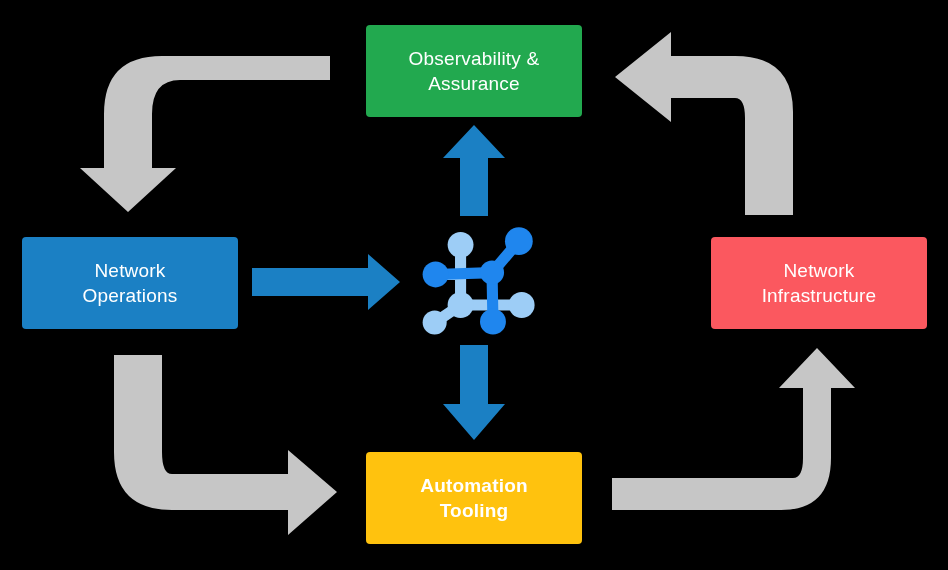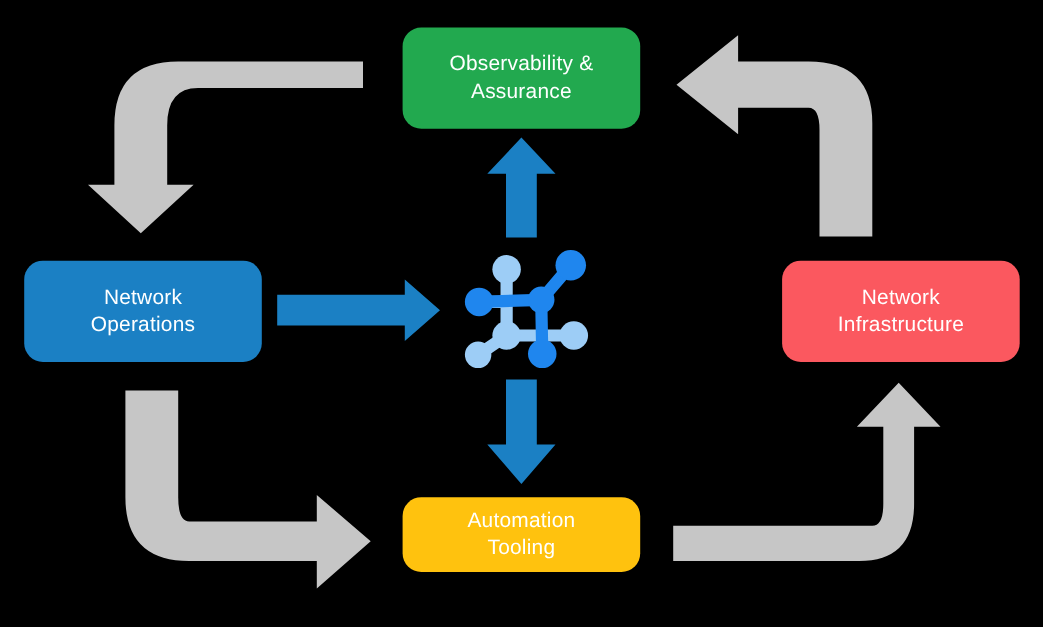--- a/index.html
+++ b/index.html
@@ -10,21 +10,21 @@
   #canvas {
     position: relative;
     width: 948px;
     height: 570px;
     background: #000000;
     overflow: hidden;
     font-family: "Liberation Sans", sans-serif;
   }
   .node-box {
     position: absolute;
-    border-radius: 17px;
+    border-radius: 4px;
     display: flex;
     align-items: center;
     justify-content: center;
     text-align: center;
     color: #ffffff;
     font-size: 19px;
     line-height: 1.32;
     font-weight: 400;
     letter-spacing: 0.2px;
     box-sizing: border-box;
@@ -33,21 +33,21 @@
   #box-observability {
     left: 366px;  top: 25px;   width: 216px; height: 92px;
   }
   #box-operations {
     left: 22px;   top: 237px;  width: 216px; height: 92px;
   }
   #box-infrastructure {
     left: 711px;  top: 237px;  width: 216px; height: 92px;
   }
   #box-automation {
-    left: 366px;  top: 452px;  width: 216px; height: 68px;
+    left: 366px;  top: 452px;  width: 216px; height: 92px; font-weight: bold;
   }
   .box-label {
     white-space: pre-line;
     display: block;
   }
   #arrow-layer {
     position: absolute;
     left: 0; top: 0;
     width: 948px;
     height: 570px;

